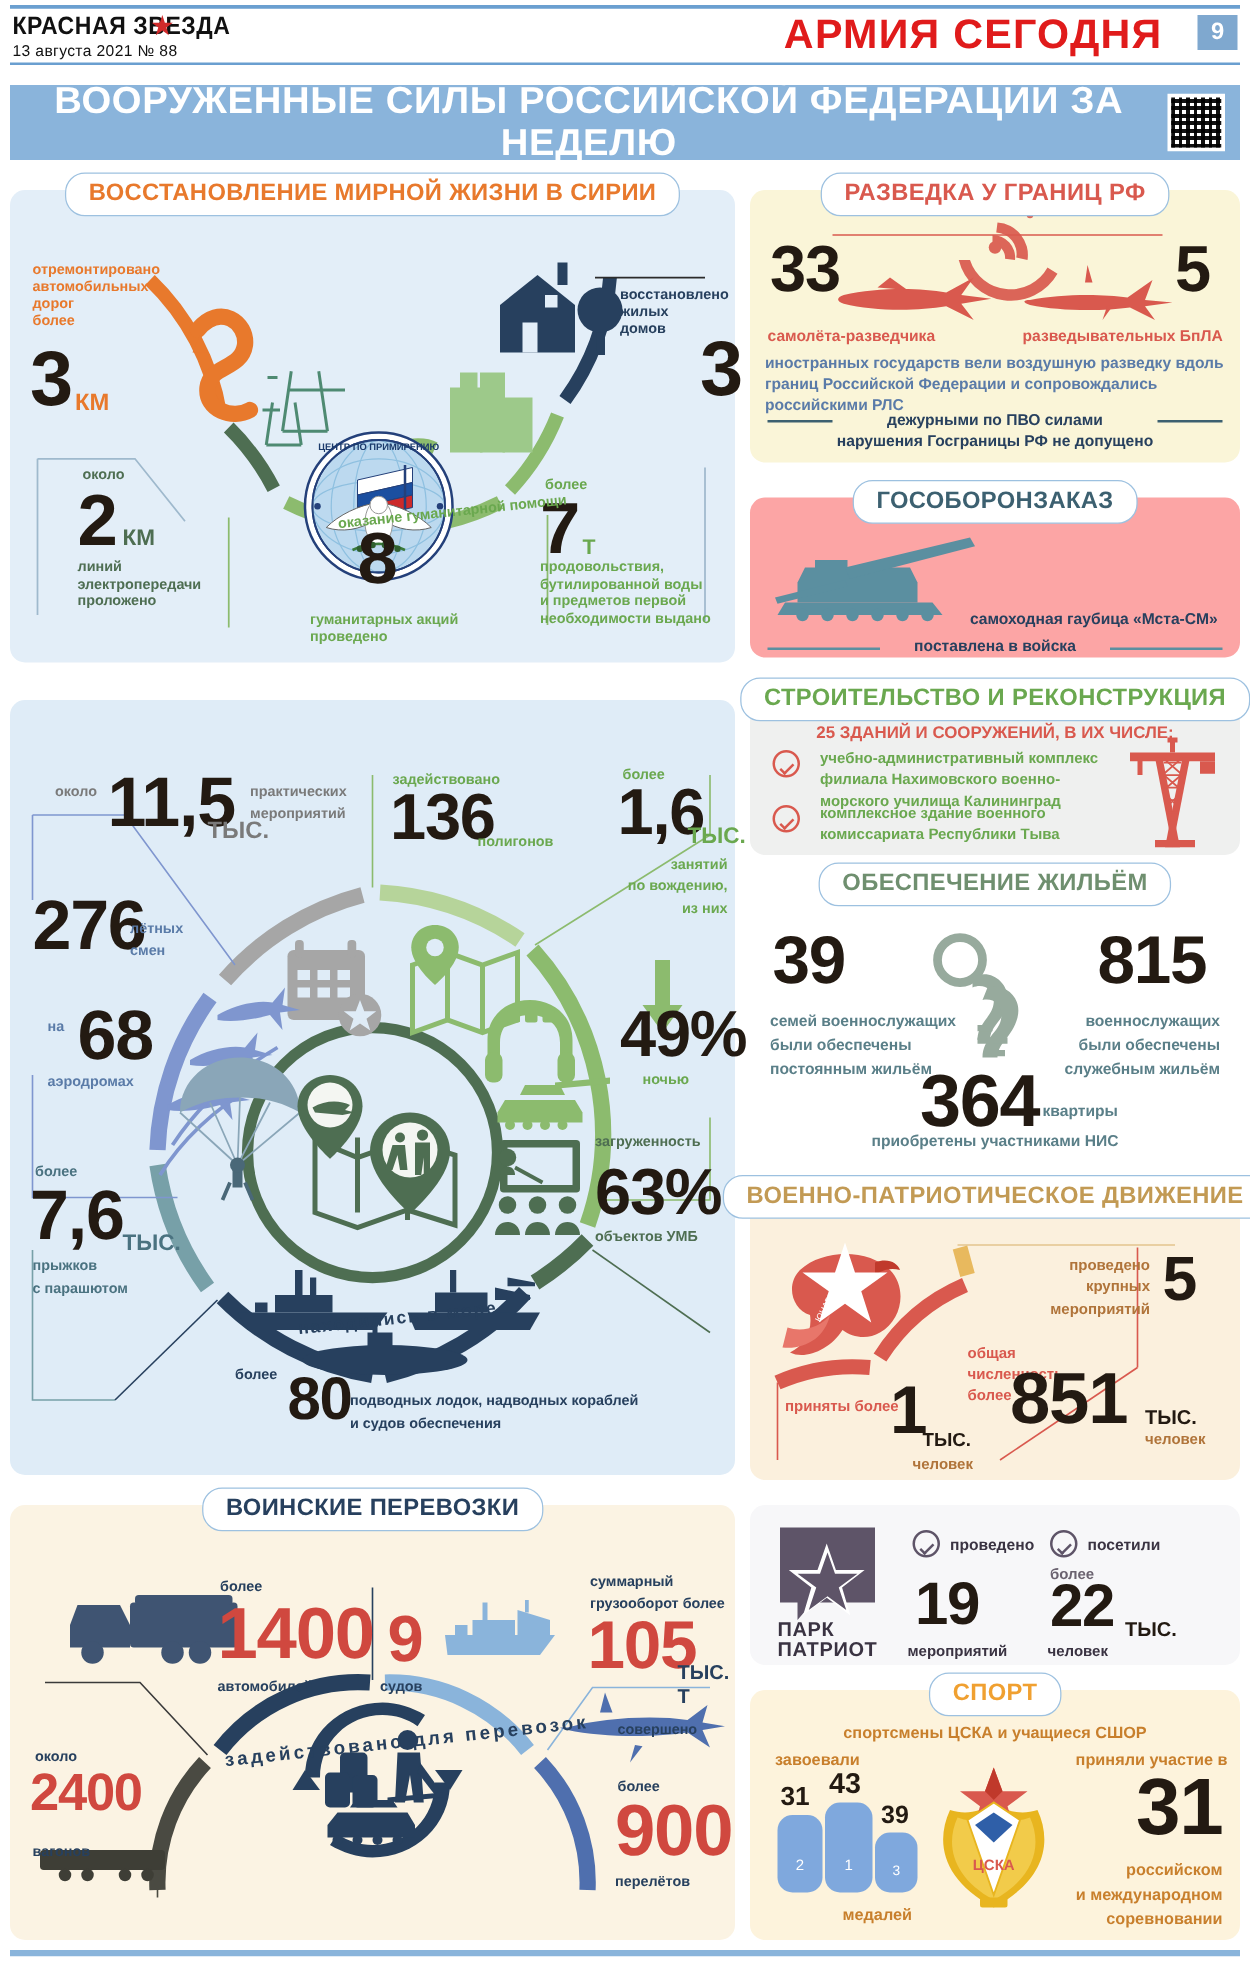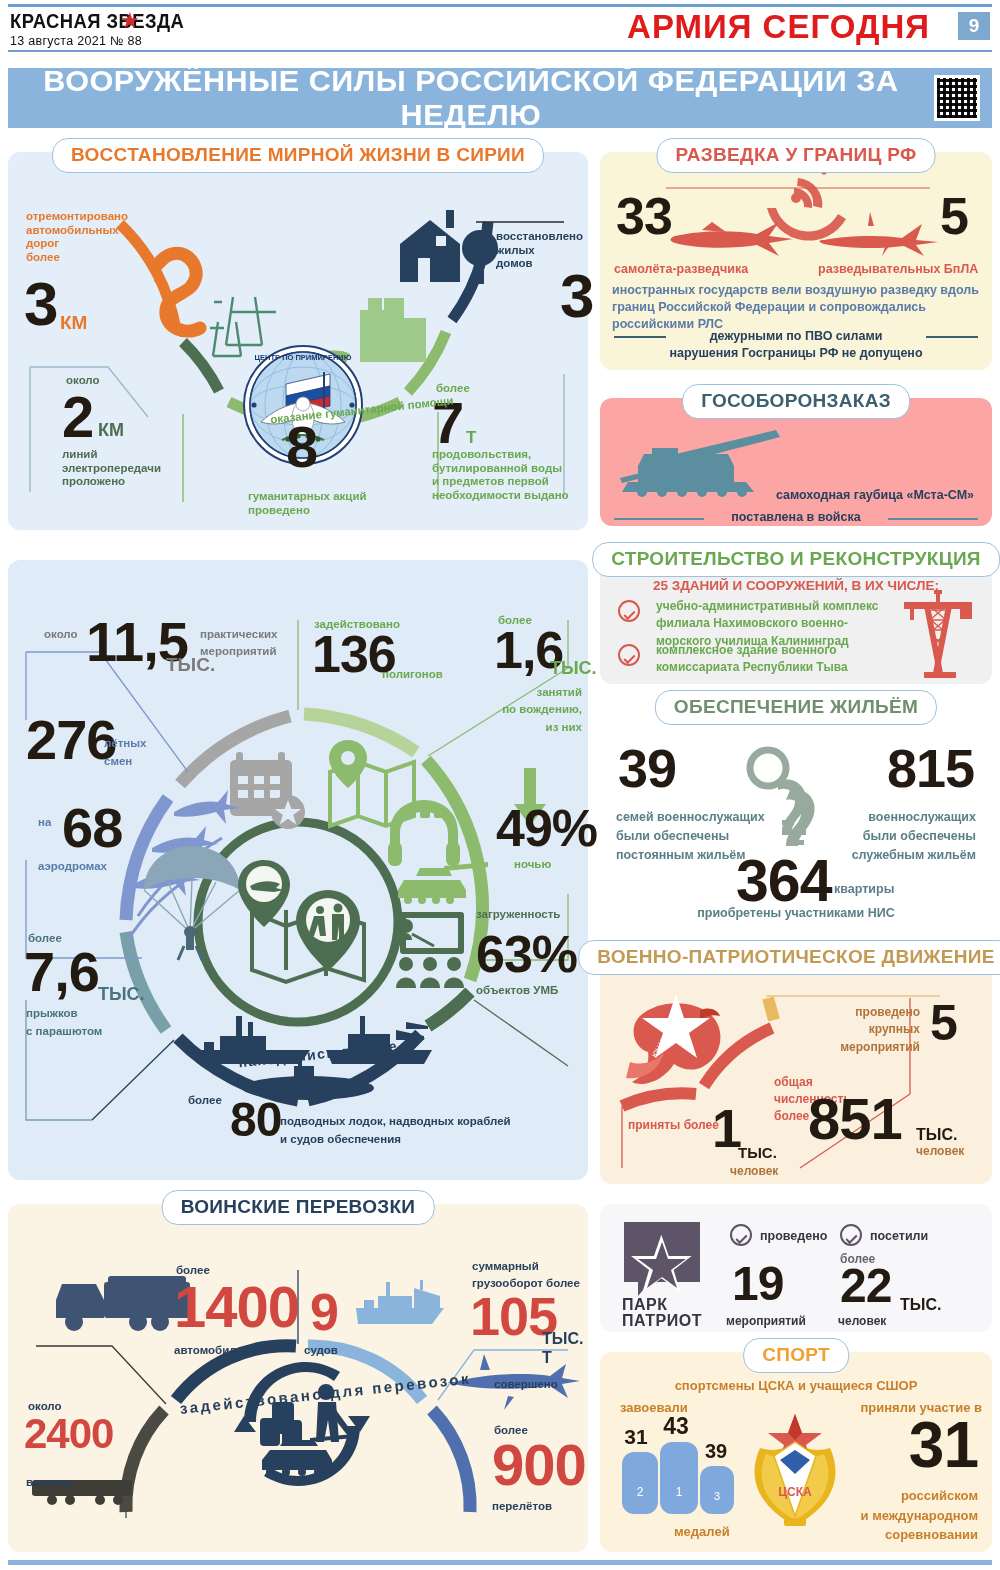--- a/index.html
+++ b/index.html
@@ -343,21 +343,21 @@
     </g>
   </svg>
 </div>
 
 <div class="panel" id="zhil">
   <div class="badge">ОБЕСПЕЧЕНИЕ ЖИЛЬЁМ</div>
   <div class="abs num" style="left:18px;top:42px;font-size:54px;">39</div>
   <div class="abs lbl" style="left:16px;top:104px;color:#5a7f88;font-size:12.5px;line-height:1.5;white-space:pre-line;">семей военнослужащих
 были обеспечены
 постоянным жильём</div>
-  <div class="abs num" style="left:278px;top:42px;font-size:54px;text-align:right;width:96px;">815</div>
+  <div class="abs num" style="left:278px;top:42px;font-size:54px;text-align:left;width:96px;">815</div>
   <div class="abs lbl" style="left:236px;top:104px;width:140px;text-align:right;color:#5a7f88;font-size:12.5px;line-height:1.5;white-space:pre-line;">военнослужащих
 были обеспечены
 служебным жильём</div>
   <svg class="abs" style="left:130px;top:42px;" width="120" height="120">
     <g fill="#97aa9d">
       <circle cx="38" cy="22" r="18" fill="none" stroke="#97aa9d" stroke-width="7"></circle>
       <path d="M48,36 c14,-8 30,4 28,20 c-2,14 -14,18 -14,30 l-10,0 c0,-14 12,-18 13,-30 c1,-10 -8,-16 -17,-12 z"></path>
       <path d="M60,44 c14,-4 28,8 24,24 c-4,16 -16,20 -16,32 l-12,0 c0,-16 14,-20 15,-32 c1,-10 -6,-16 -15,-14 z"></path>
       <rect x="52" y="74" width="12" height="5"></rect>
         <rect x="52" y="84" width="10" height="5"></rect>

